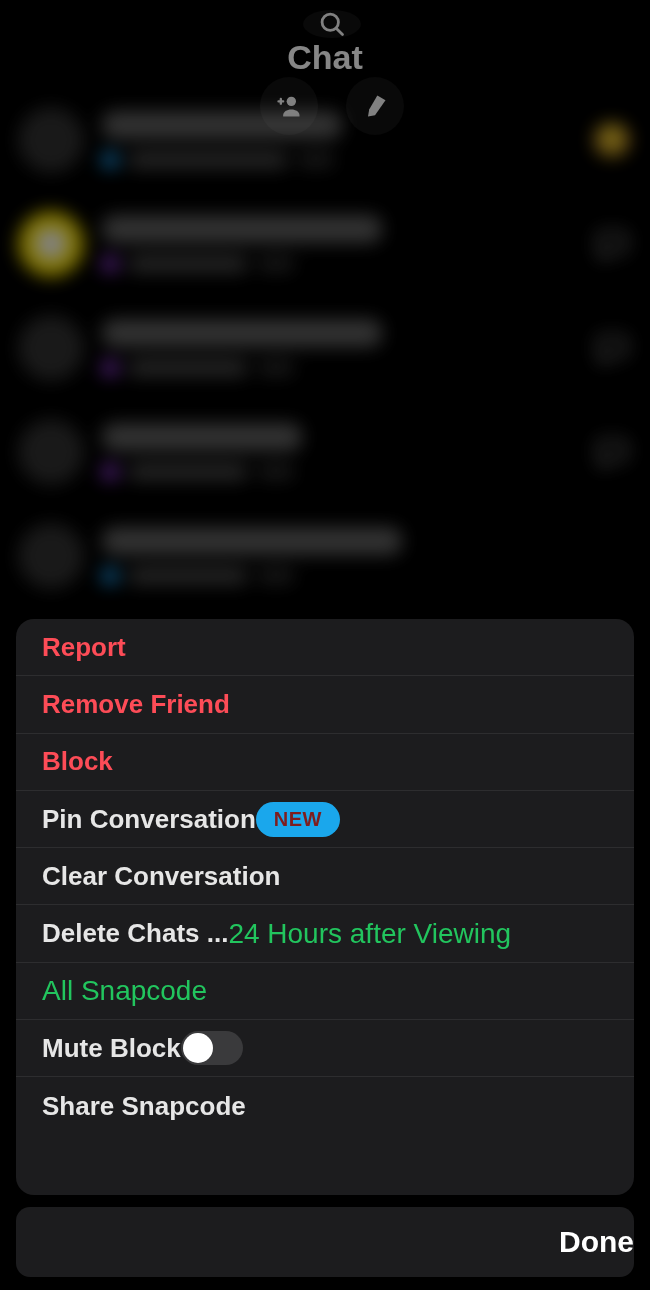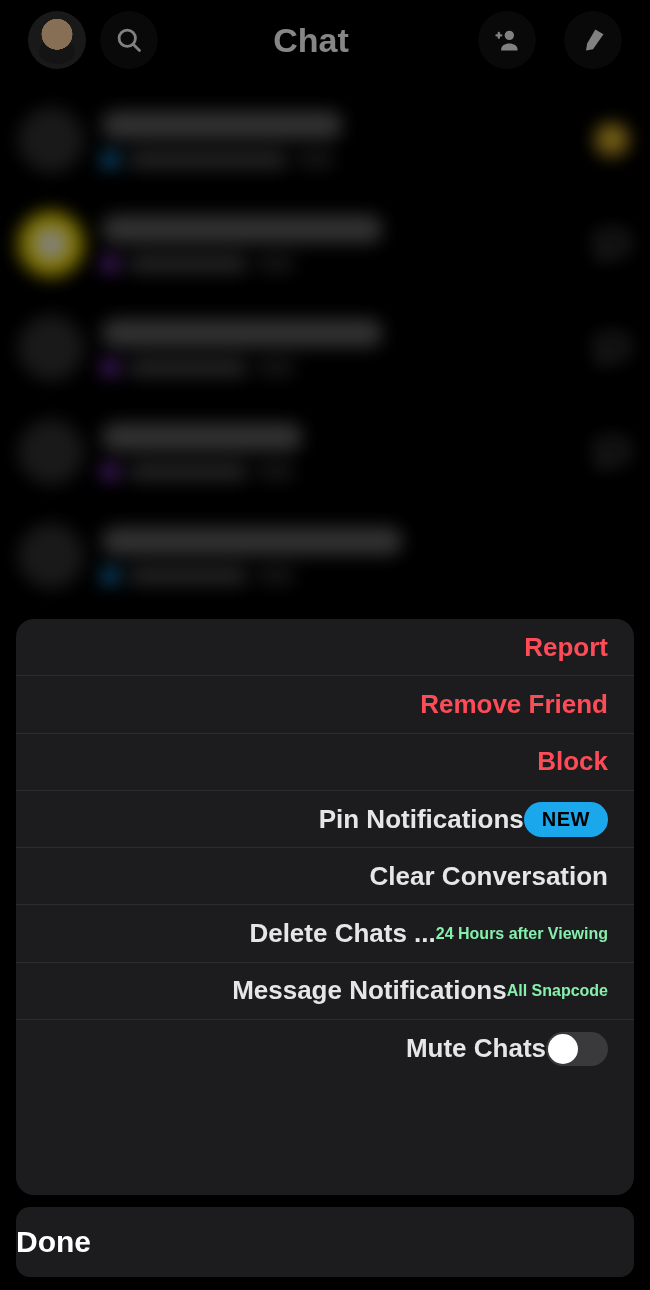--- a/index.html
+++ b/index.html
@@ -4,20 +4,21 @@
 <style>
   * { margin: 0; padding: 0; box-sizing: border-box; font-family: -apple-system, BlinkMacSystemFont, "Segoe UI", Helvetica, Arial, sans-serif; }
   html, body { width: 650px; height: 1290px; background: #000; overflow: hidden; color: #fff; }
 
   
   .header {
     display: flex;
     align-items: center;
     padding: 10px 28px;
     height: 80px;
+    flex-direction: column;
   }
   .profile-avatar {
     width: 58px; height: 58px; border-radius: 50%;
     background: #2a2a2a;
     display: flex; align-items: center; justify-content: center;
     overflow: hidden;
   }
   .bitmoji-head {
     width: 48px; height: 48px;
     background: radial-gradient(circle at 50% 38%, #e2b98f 0 40%, transparent 41%),
@@ -90,33 +91,33 @@
   .sheet {
     position: absolute;
     left: 16px; right: 16px;
     top: 619px;
     bottom: 95px;
     background: #1c1c1e;
     border-radius: 18px;
     overflow: hidden;
   }
   .sheet-item {
-    display: flex; align-items: center; justify-content: flex-end;
+    display: flex; align-items: center; justify-content: flex-start;
     padding: 0 26px;
     height: 57.3px;
     border-bottom: 1px solid rgba(255,255,255,0.08);
     font-size: 26px;
     font-weight: 600;
     color: #e6e6e6;
   }
   .sheet-item:last-child { border-bottom: none; }
   .sheet-item.danger { color: #fd4c57; }
-  .sheet-right { color: #86efac; font-size: 16px; font-weight: 700; }
+  .sheet-right { color: #22c55e; font-size: 28px; font-weight: 400; }
   .badge-new {
-    background: #1aa7ec; color: #000000;
+    background: #1aa7ec; color: #7f1d1d;
     font-size: 20px; font-weight: 800;
     padding: 6px 18px; border-radius: 999px;
     letter-spacing: 0.5px;
   }
   .toggle {
     width: 62px; height: 34px; border-radius: 999px;
     background: #3a3a3c; position: relative;
   }
   .toggle-knob {
     position: absolute; left: 2px; top: 2px;
@@ -124,21 +125,21 @@
     background: #fff;
   }
 
   
   .done-btn {
     position: absolute;
     left: 16px; right: 16px; bottom: 13px;
     height: 70px;
     background: #1c1c1e;
     border-radius: 14px;
-    display: flex; align-items: center; justify-content: flex-start;
+    display: flex; align-items: center; justify-content: flex-end;
     font-size: 30px; font-weight: 800; color: #fff;
   }
 </style>
 </head>
 <body>
 
 <div class="header">
   <div class="profile-avatar">
     <div class="bitmoji-head"></div>
   </div>
@@ -251,37 +252,39 @@
   <div class="sheet-item danger">
     <span>Report</span>
   </div>
   <div class="sheet-item danger">
     <span>Remove Friend</span>
   </div>
   <div class="sheet-item danger">
     <span>Block</span>
   </div>
   <div class="sheet-item">
-    <span>Pin Notifications</span>
+    <span>Pin Conversation</span>
     <span class="badge-new">NEW</span>
   </div>
   <div class="sheet-item">
     <span>Clear Conversation</span>
   </div>
   <div class="sheet-item">
     <span>Delete Chats ...</span>
     <span class="sheet-right">24 Hours after Viewing</span>
   </div>
   <div class="sheet-item">
-    <span>Message Notifications</span>
     <span class="sheet-right">All Snapcode</span>
   </div>
   <div class="sheet-item">
-    <span>Mute Chats</span>
+    <span>Mute Block</span>
     <div class="toggle">
       <div class="toggle-knob"></div>
     </div>
   </div>
+  <div class="sheet-item" style="border-bottom:none">
+    <span>Share Snapcode</span>
+  </div>
 </div>
 
 <div class="done-btn">
   <span>Done</span>
 </div>
 
 </body></html>

